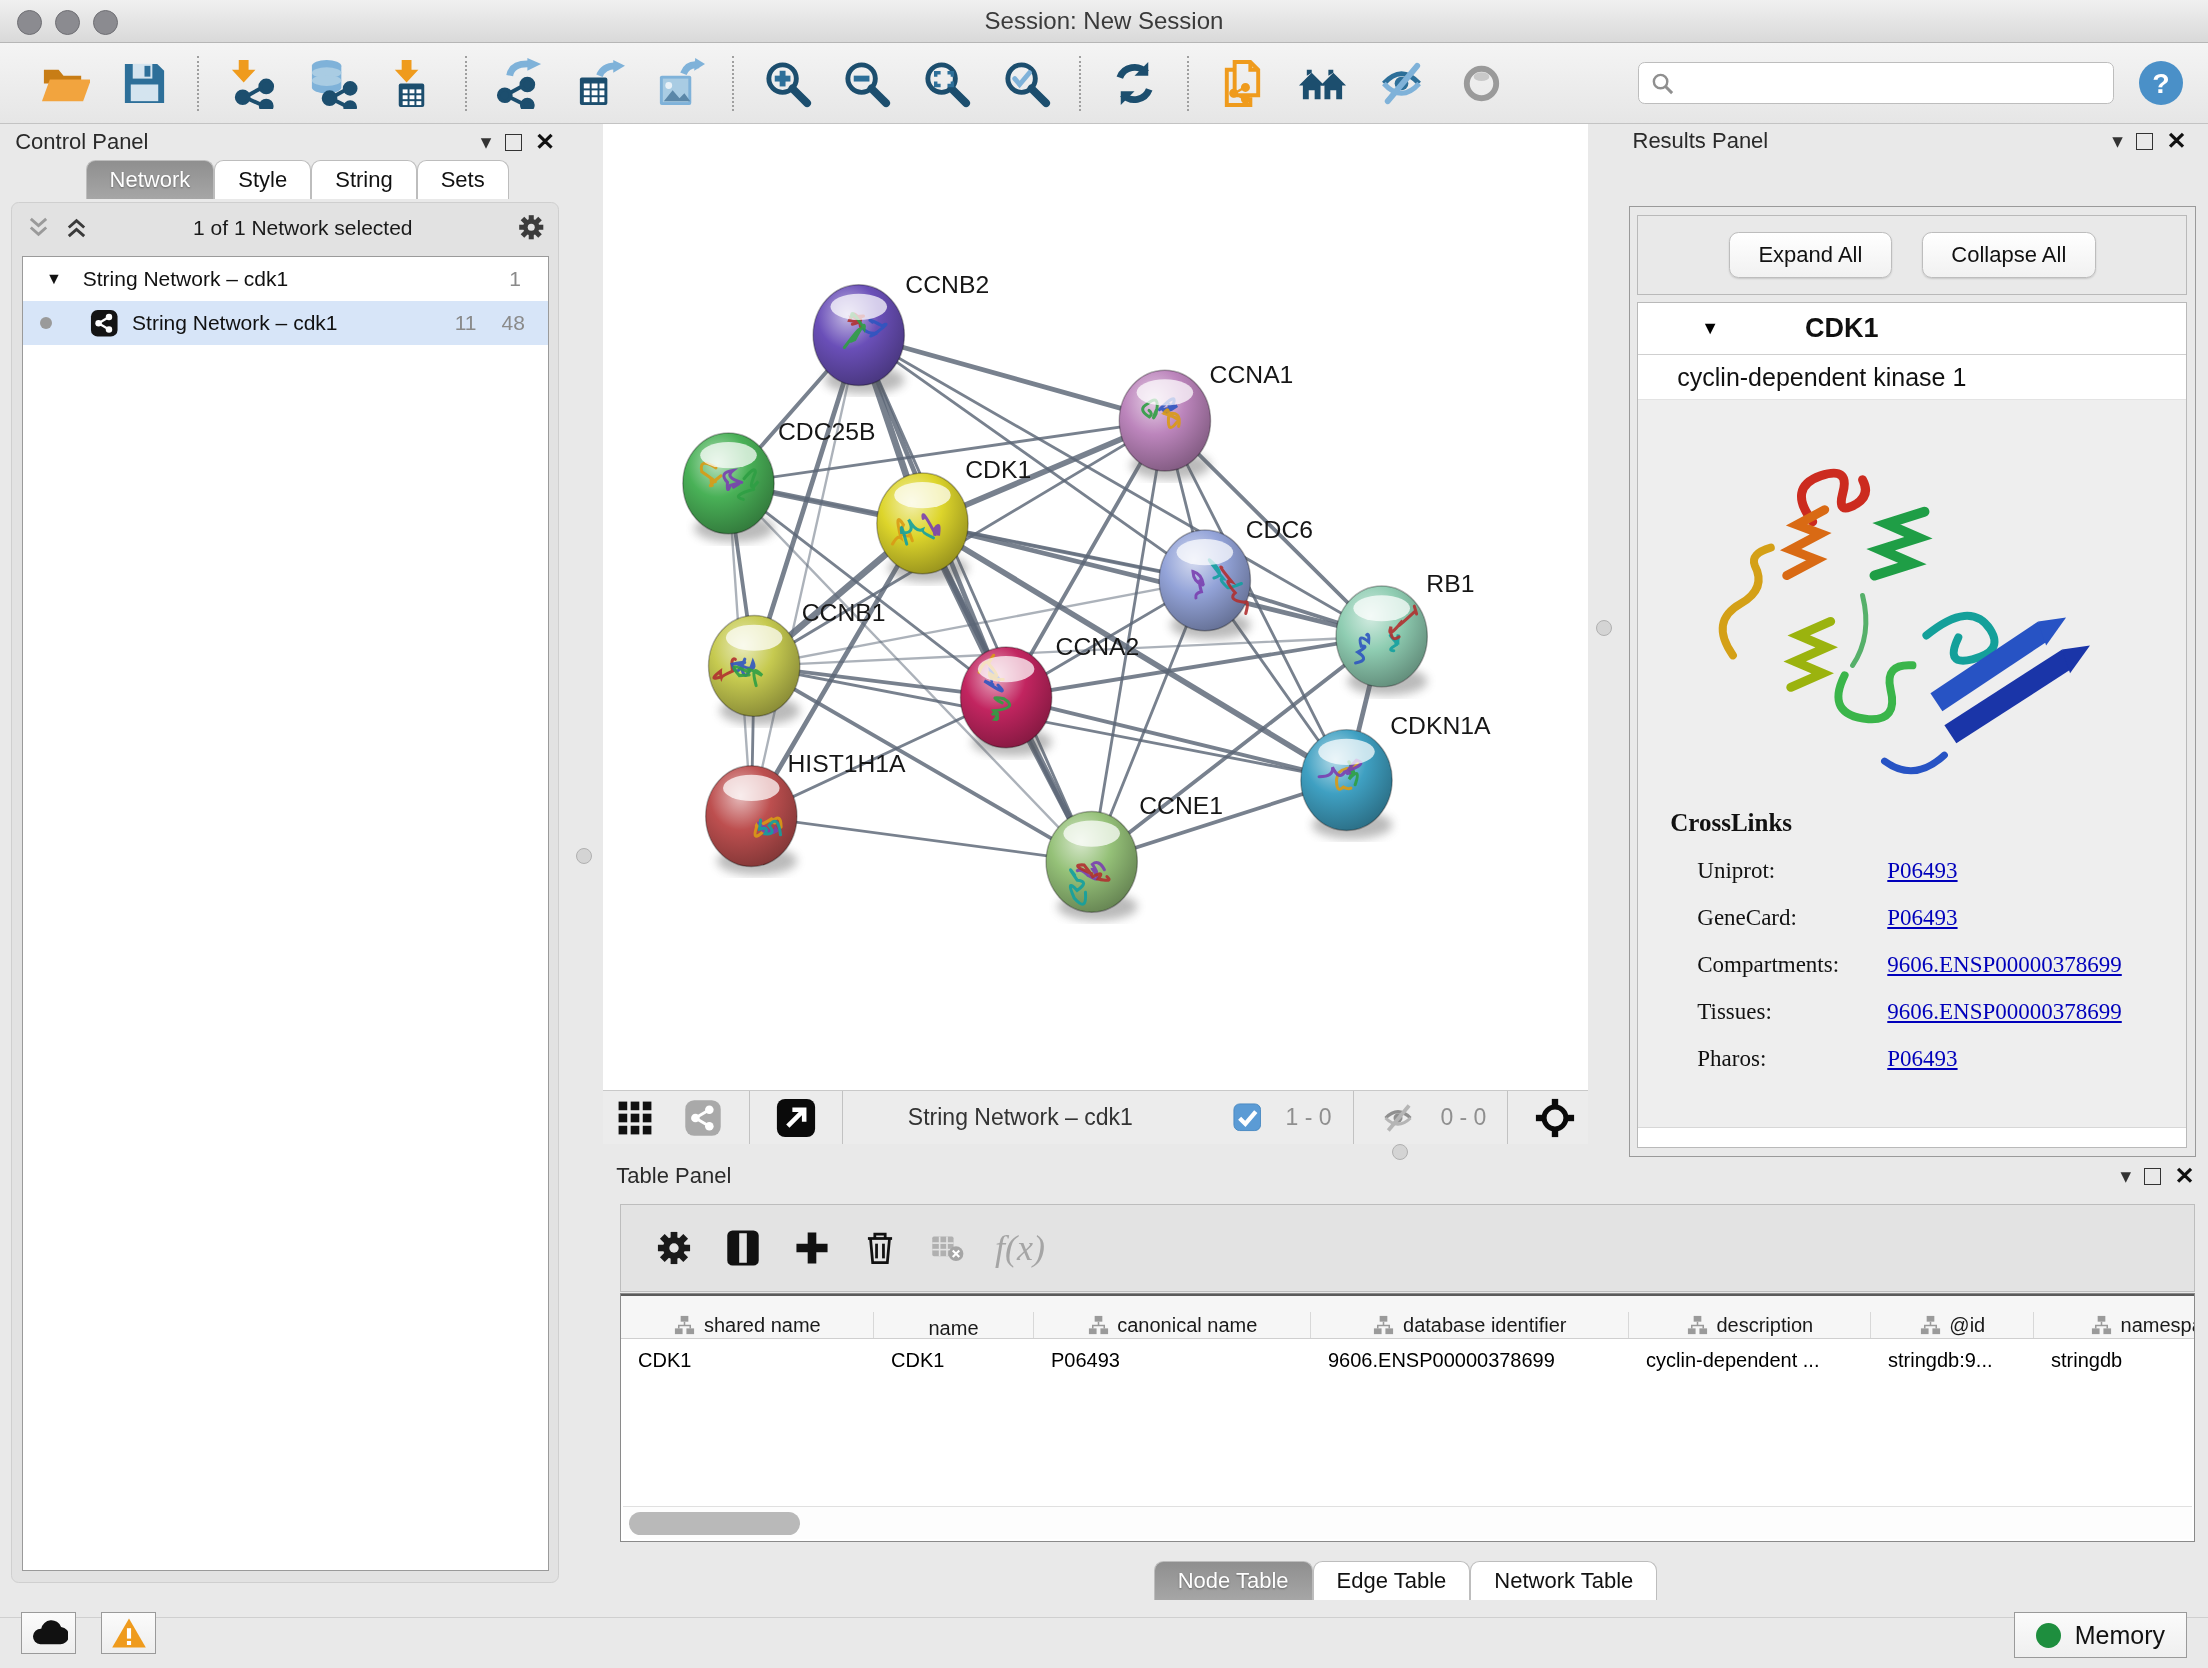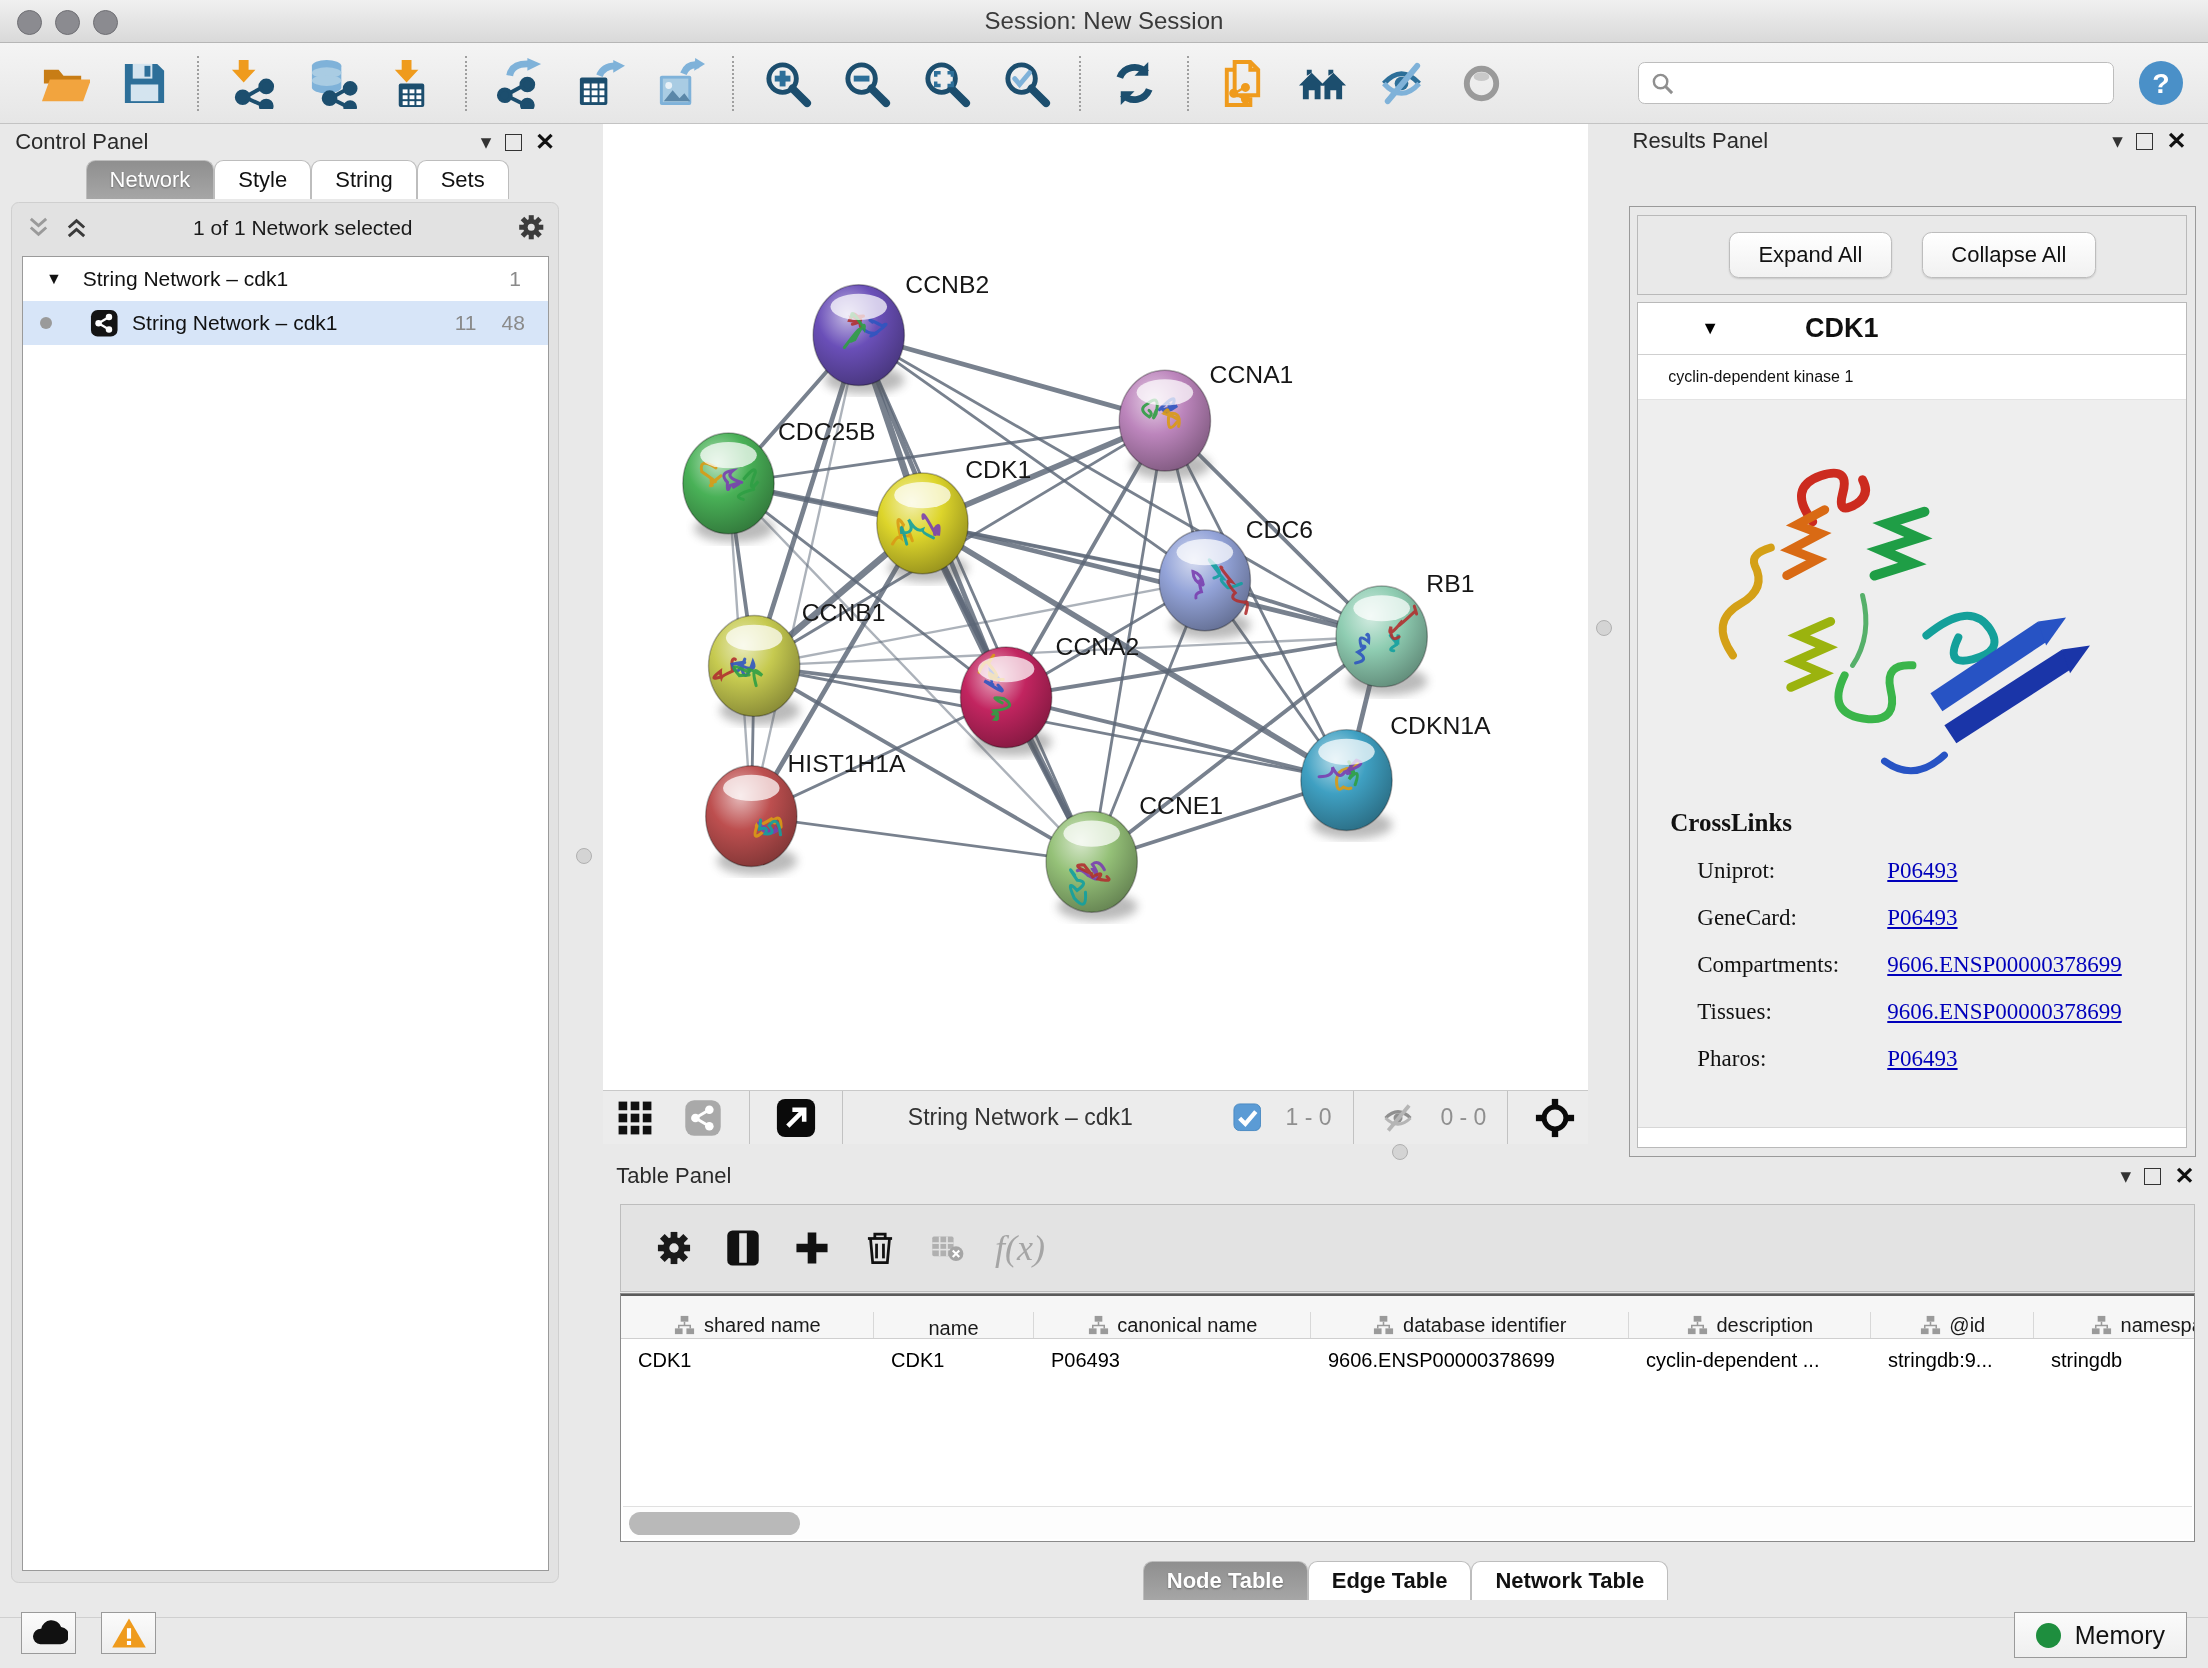--- a/index.html
+++ b/index.html
@@ -38,41 +38,41 @@
   
   #results-panel{left:1623px;top:124px;width:573px;height:1033px;}
   #rp-header{display:flex;align-items:center;height:34px;padding:0 9.5px;}
   #rp-tabrow{display:flex;justify-content:center;margin-top:5.7px;}
   #rp-outer{position:absolute;left:5.7px;top:82px;right:0;bottom:0;border:1.9px solid #9a9a9a;background:#e9e9e9;box-sizing:border-box;}
   #rp-buttons{margin:7.6px;height:78px;border:1px solid #b9b9b9;display:flex;align-items:center;justify-content:center;gap:30px;}
   .rp-btn{height:44px;line-height:44px;padding:0 28.5px;background:linear-gradient(#fff,#f1f1f1);border:1px solid #bdbdbd;border-radius:9.5px;font-size:22px;color:#111;box-shadow:0 1px 1.9px rgba(0,0,0,.15);}
   #rp-main{position:absolute;left:7.6px;top:95px;right:7.6px;bottom:7.6px;border:1px solid #b9b9b9;background:#fff;display:flex;flex-direction:column;}
   #rp-sec-head{height:51px;display:flex;align-items:center;border-bottom:1px solid #cfcfcf;}
   #rp-sec-title{font-size:27px;font-weight:bold;color:#111;margin-left:86px;}
-  #rp-desc{height:44px;display:flex;align-items:center;font-size:16px;color:#111;padding-left:30px;border-bottom:1px solid #e3e3e3;}
+  #rp-desc{height:44px;display:flex;align-items:center;font-size:25px;color:#111;padding-left:39px;border-bottom:1px solid #e3e3e3;}
   #rp-content{flex:1;background:#eeeeee;overflow:hidden;position:relative;}
   #crosslinks{position:absolute;left:32px;top:409px;font-family:"Liberation Serif",serif;color:#111;}
   #cl-head{font-size:25px;font-weight:bold;}
   .cl-row{display:flex;margin-top:21px;font-size:23px;}
   .cl-label{width:190px;margin-left:27px;}
   .cl-link{color:#0000bb;text-decoration:underline;}
   #rp-bottom-strip{height:19px;background:#fff;border-top:1px solid #d7d7d7;}
   
   #table-panel{left:603px;top:1158px;width:1605px;height:458px;}
   #tp-header{display:flex;align-items:center;height:36px;padding:0 13.3px;}
   #tp-toolbar{position:absolute;left:17px;top:46px;width:1575px;height:88px;background:#e3e3e3;border:1px solid #bdbdbd;display:flex;align-items:center;box-sizing:border-box;padding-left:19px;}
   .tpi{margin:8px 15px;display:flex;align-items:center;justify-content:center;}
   #tp-table{position:absolute;left:17px;top:135px;width:1575px;height:249px;background:#fff;border:1.9px solid #8a8a8a;box-sizing:border-box;overflow:hidden;}
   #tbl-head{display:flex;height:42px;background:#f6f6f6;border-top:2.9px solid #5a5a5a;border-bottom:1px solid #cfcfcf;}
   .th{display:flex;align-items:center;justify-content:center;font-size:20px;color:#1a1a1a;border-right:1px solid #d8d8d8;box-sizing:border-box;overflow:hidden;white-space:nowrap;flex:0 0 auto;gap:7.6px;margin-top:16px;}
   .tr{display:flex;height:42px;}
   .td{display:flex;align-items:center;font-size:20px;color:#000;padding-left:17px;box-sizing:border-box;overflow:hidden;white-space:nowrap;flex:0 0 auto;}
   #tbl-hscroll{position:absolute;left:1.9px;right:1.9px;bottom:1.9px;height:32px;background:#fdfdfd;border-top:1px solid #e0e0e0;}
   #tbl-thumb{position:absolute;left:5.7px;top:4.8px;width:171px;height:23px;background:#b9b9b9;border-radius:11.4px;}
-  #tp-tabs{position:absolute;left:0;right:0;top:403px;display:flex;justify-content:center;font-weight:bold;}
+  #tp-tabs{position:absolute;left:0;right:0;top:403px;display:flex;justify-content:center;}
   
   #bottom-bar{left:0;top:1617px;width:2208px;height:51px;background:#e9e9e9;border-top:1px solid #cfcfcf;}
   .bb-btn{position:absolute;top:-5.7px;width:55px;height:42px;background:linear-gradient(#fbfbfb,#eee);border:1.9px solid #9a9a9a;display:flex;align-items:center;justify-content:center;box-sizing:border-box;}
   #memory-btn{position:absolute;right:21px;top:-5.7px;height:46px;background:linear-gradient(#fbfbfb,#efefef);border:1.9px solid #9a9a9a;display:flex;align-items:center;gap:13.3px;padding:0 21px;font-size:25px;color:#111;box-sizing:border-box;}
   #memory-dot{width:25px;height:25px;border-radius:50%;background:#1e8e3e;}
   .icon3{display:flex;align-items:center;gap:13.3px;margin-left:auto;}
   .pt-min{font-size:21px;color:#333;}
   .pt-sq{font-size:21px;color:#333;border:1.9px solid #333;width:15px;height:15px;}
   .pt-x{font-size:24px;color:#111;font-weight:bold;}
 </style>

